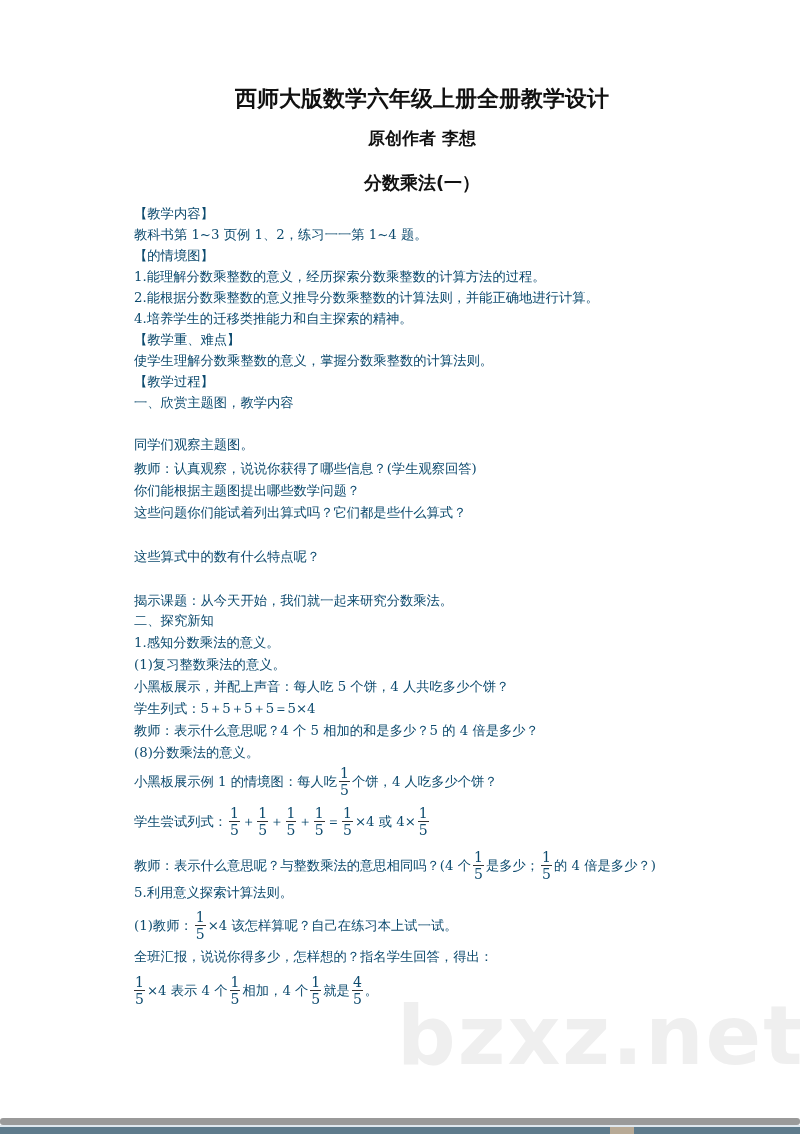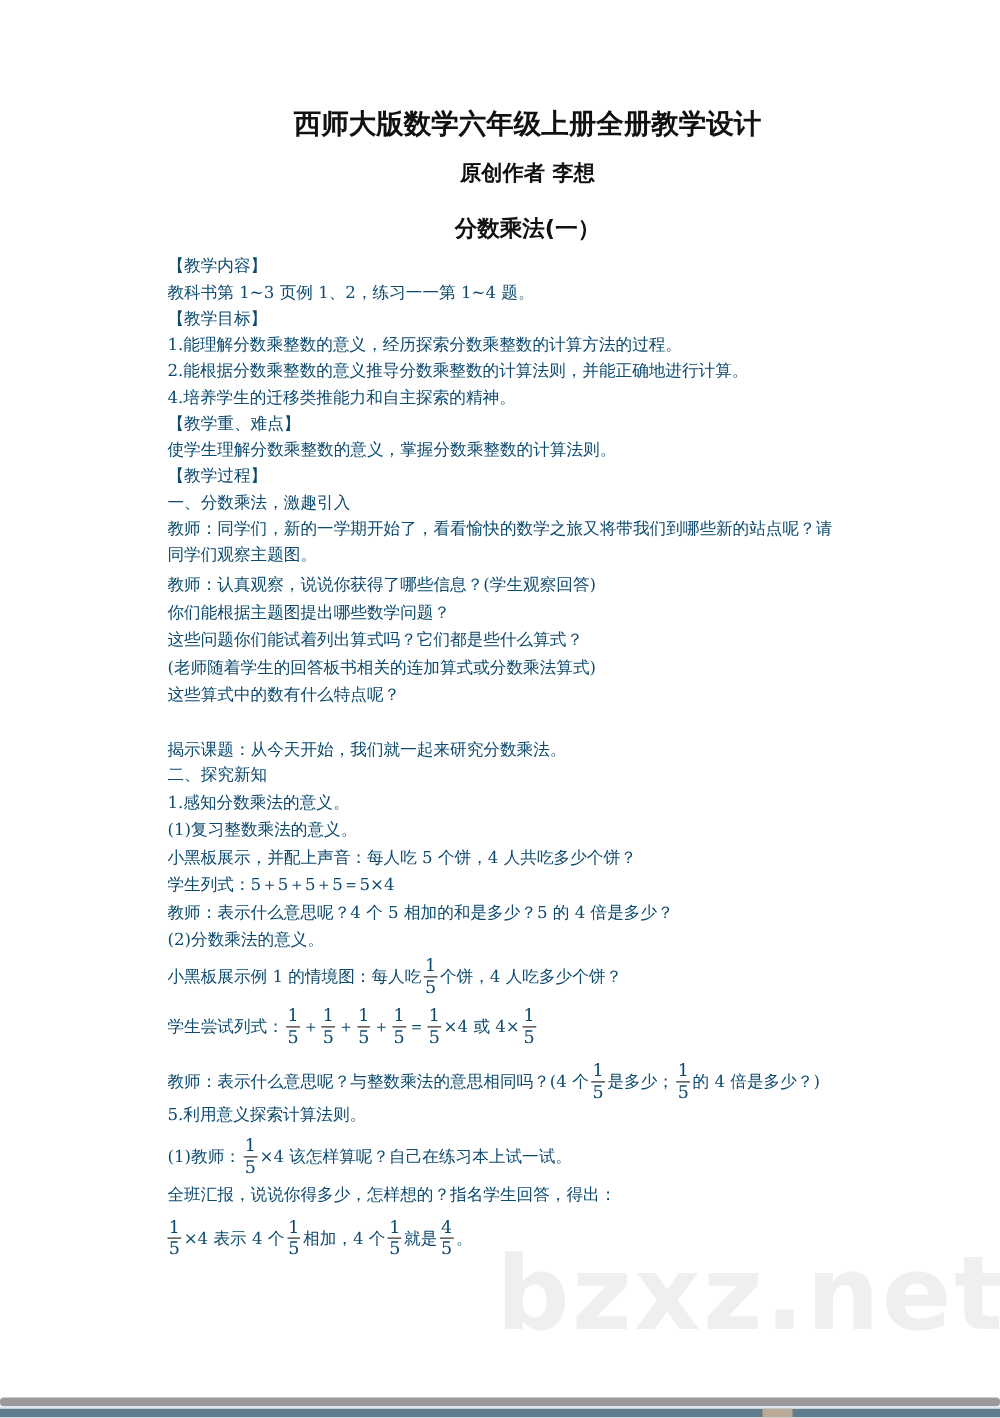--- a/index.html
+++ b/index.html
@@ -63,43 +63,41 @@
 </head>
 <body>
 
 <div class="page">
   <div class="title">西师大版数学六年级上册全册教学设计</div>
   <div class="author">原创作者  李想</div>
   <div class="subtitle">分数乘法(一）</div>
 
   <div class="line" style="top:205px">【教学内容】</div>
   <div class="line" style="top:226px">教科书第 1~3 页例 1、2，练习一一第 1~4 题。</div>
-  <div class="line" style="top:247px">【教学目标】</div>
+  <div class="line" style="top:247px">【的情境图】</div>
   <div class="line" style="top:268px">1.能理解分数乘整数的意义，经历探索分数乘整数的计算方法的过程。</div>
   <div class="line" style="top:289px">2.能根据分数乘整数的意义推导分数乘整数的计算法则，并能正确地进行计算。</div>
   <div class="line" style="top:310px">4.培养学生的迁移类推能力和自主探索的精神。</div>
   <div class="line" style="top:331px">【教学重、难点】</div>
   <div class="line" style="top:352px">使学生理解分数乘整数的意义，掌握分数乘整数的计算法则。</div>
   <div class="line" style="top:373px">【教学过程】</div>
-  <div class="line" style="top:394px">一、分数乘法，激趣引入</div>
-  <div class="line" style="top:415px">教师：同学们，新的一学期开始了，看看愉快的数学之旅又将带我们到哪些新的站点呢？请</div>
+  <div class="line" style="top:394px">一、欣赏主题图，教学内容</div>
   <div class="line" style="top:436px">同学们观察主题图。</div>
   <div class="line" style="top:460px">教师：认真观察，说说你获得了哪些信息？(学生观察回答)</div>
   <div class="line" style="top:482px">你们能根据主题图提出哪些数学问题？</div>
   <div class="line" style="top:504px">这些问题你们能试着列出算式吗？它们都是些什么算式？</div>
-  <div class="line" style="top:526px">(老师随着学生的回答板书相关的连加算式或分数乘法算式)</div>
   <div class="line" style="top:548px">这些算式中的数有什么特点呢？</div>
   <div class="line" style="top:592px">揭示课题：从今天开始，我们就一起来研究分数乘法。</div>
   <div class="line" style="top:612px">二、探究新知</div>
   <div class="line" style="top:634px">1.感知分数乘法的意义。</div>
   <div class="line" style="top:656px">(1)复习整数乘法的意义。</div>
   <div class="line" style="top:678px">小黑板展示，并配上声音：每人吃 5 个饼，4 人共吃多少个饼？</div>
   <div class="line" style="top:700px">学生列式：5＋5＋5＋5＝5×4</div>
   <div class="line" style="top:722px">教师：表示什么意思呢？4 个 5 相加的和是多少？5 的 4 倍是多少？</div>
-  <div class="line" style="top:744px">(2)分数乘法的意义。</div>
+  <div class="line" style="top:744px">(8)分数乘法的意义。</div>
 
   <div class="line" style="top:766px">
     <span>小黑板展示例 1 的情境图：每人吃</span><span class="frac"><span class="num">1</span><span class="den">5</span></span><span>个饼，4 人吃多少个饼？</span>
   </div>
 
   <div class="line" style="top:806px">
     <span>学生尝试列式：</span><span class="frac"><span class="num">1</span><span class="den">5</span></span><span>＋</span><span class="frac"><span class="num">1</span><span class="den">5</span></span><span>＋</span><span class="frac"><span class="num">1</span><span class="den">5</span></span><span>＋</span><span class="frac"><span class="num">1</span><span class="den">5</span></span><span>＝</span><span class="frac"><span class="num">1</span><span class="den">5</span></span><span>×4 或 4×</span><span class="frac"><span class="num">1</span><span class="den">5</span></span>
   </div>
 
   <div class="line" style="top:850px">

